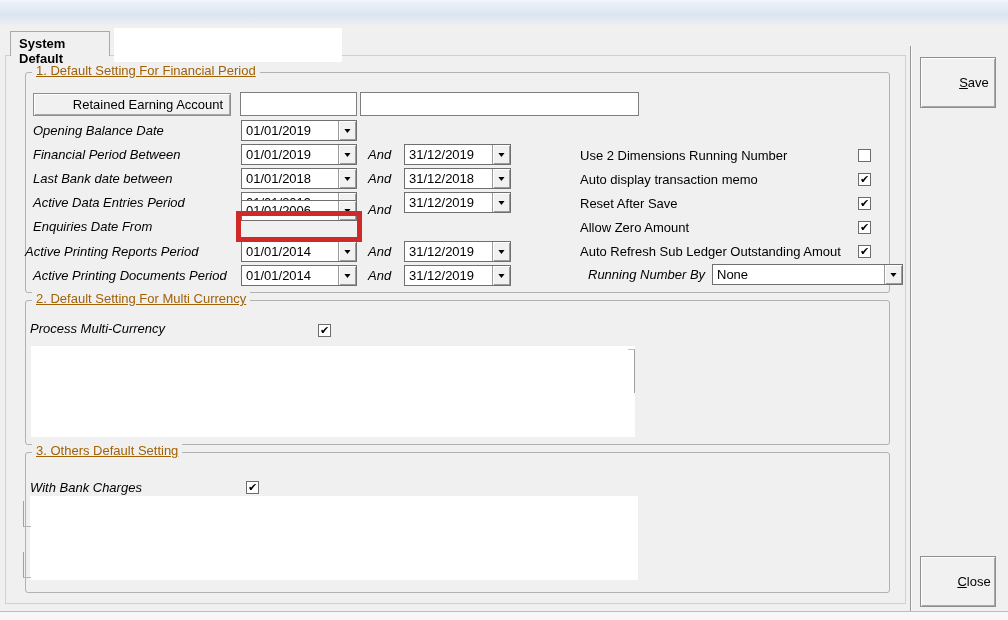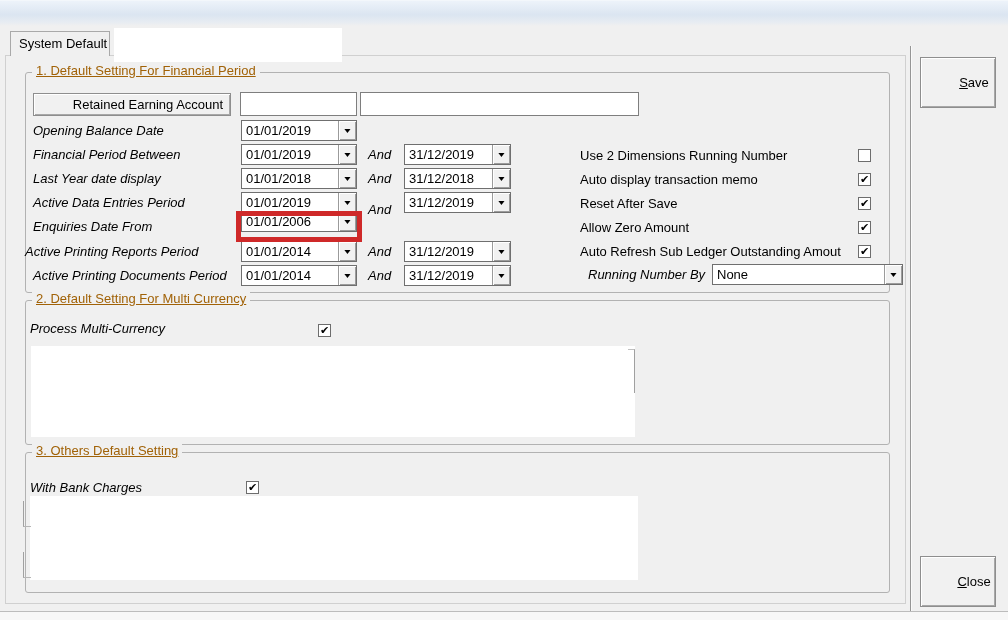--- a/index.html
+++ b/index.html
@@ -14,21 +14,21 @@
     border-top:1px solid #f3f7fb;box-sizing:border-box;
   }
   .titlebar .ttext{position:absolute;left:9px;top:23px;font-size:12px;color:#3f4347;margin-top:33px;}
   .panel{
     position:absolute;left:5px;top:55px;width:901px;height:549px;
     border:1px solid #d0d0d0;box-sizing:border-box;background:#f0f0f0;
   }
   .tab{
     position:absolute;left:10px;top:31px;width:100px;height:25px;background:#f0f0f0;
     border:1px solid #a9a9a9;border-bottom:none;box-sizing:border-box;
-    padding:4px 0 0 8px;font-size:13px;cursor:default;z-index:5;
+    padding:4px 0 0 8px;font-size:13px;cursor:default;z-index:5;font-weight:bold;
   }
   .whitebox{position:absolute;background:#ffffff;z-index:6;}
   .groupbox{position:absolute;border:1px solid #b2b2b2;border-radius:3px;box-sizing:border-box;}
   .legend{
     position:absolute;background:#f0f0f0;padding:0 4px;color:#a16207;
     text-decoration:underline;font-size:13px;white-space:nowrap;z-index:2;
   }
   .lbl{position:absolute;line-height:21px;white-space:nowrap;font-style:italic;}
   .slbl{position:absolute;line-height:15px;white-space:nowrap;}
   .tfield{position:absolute;background:#fff;border:1px solid #7e7e7e;box-sizing:border-box;}
@@ -105,21 +105,21 @@
       </span>
   </div>
   <div class="lbl" style="left:368px;top:144px">And</div>
   <div class="combo" style="left:404px;top:144px;width:107px">
     <span class="ctext">31/12/2019</span>
     <span class="cbtn">
         <span class="arr">▼</span>
       </span>
   </div>
 
-  <div class="lbl" style="left:33px;top:168px">Last Year date display</div>
+  <div class="lbl" style="left:33px;top:168px">Last Bank date between</div>
   <div class="combo" style="left:241px;top:168px;width:116px">
     <span class="ctext">01/01/2018</span>
     <span class="cbtn">
         <span class="arr">▼</span>
       </span>
   </div>
   <div class="lbl" style="left:368px;top:168px">And</div>
   <div class="combo" style="left:404px;top:168px;width:107px">
     <span class="ctext">31/12/2018</span>
     <span class="cbtn">
@@ -137,21 +137,21 @@
   <div class="lbl" style="left:368px;top:199px">And</div>
   <div class="combo" style="left:404px;top:192px;width:107px">
     <span class="ctext">31/12/2019</span>
     <span class="cbtn">
         <span class="arr">▼</span>
       </span>
   </div>
 
   <div class="lbl" style="left:33px;top:216px">Enquiries Date From</div>
   <div class="redbox on" style="left:236px;top:211px;width:126px;height:31px"></div>
-  <div class="combo" style="left:241px;top:211px;width:116px">
+  <div class="combo" style="left:241px;top:200px;width:116px">
     <span class="ctext">01/01/2006</span>
     <span class="cbtn">
         <span class="arr">▼</span>
       </span>
   </div>
 
   <div class="lbl" style="left:25px;top:241px">Active Printing Reports Period</div>
   <div class="combo" style="left:241px;top:241px;width:116px">
     <span class="ctext">01/01/2014</span>
     <span class="cbtn">

